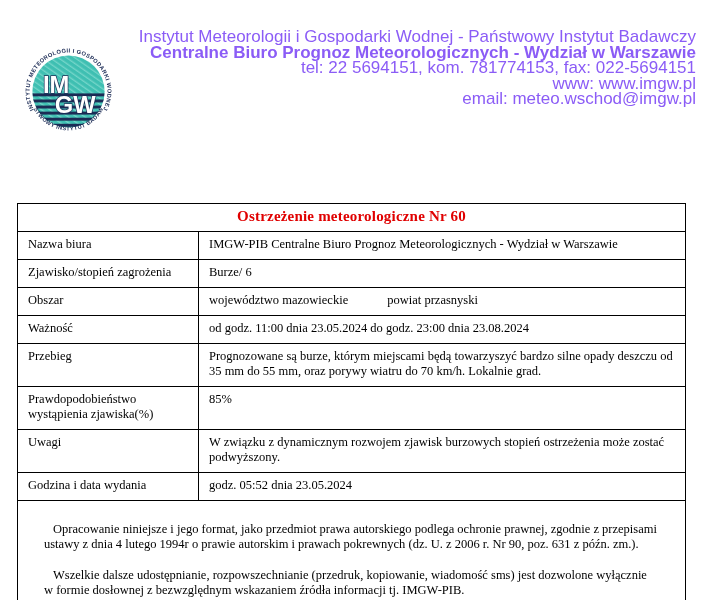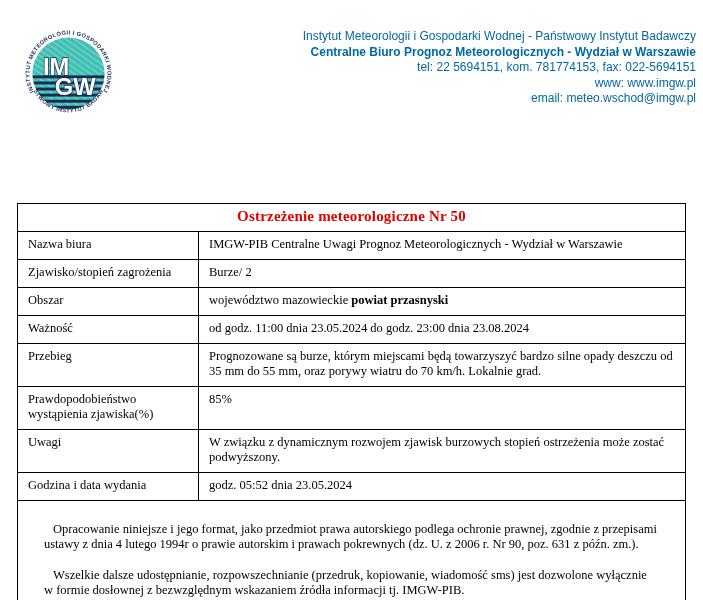--- a/index.html
+++ b/index.html
@@ -4,56 +4,56 @@
 <style>
   html, body { margin:0; padding:0; background:#ffffff; }
   body {
     width:703px; height:600px; overflow:hidden;
     font-family:"Liberation Serif", serif; color:#000;
   }
   .page { position:relative; width:703px; height:600px; background:#fff; }
 
   
   .logo {
-    position:absolute; left:21px; top:26px; width:95px; height:95px;
+    position:absolute; left:21px; top:44px; width:95px; height:95px;
   }
   .logo svg { width:100%; height:100%; }
   .logo .arc-text {
     font-family:"Liberation Sans", sans-serif;
     font-size:6px; font-weight:bold; letter-spacing:0.4px; fill:#1b2b55;
   }
   .logo .monogram {
     font-family:"Liberation Sans", sans-serif;
     font-weight:bold; fill:#ffffff;
     stroke:#1b2b55; stroke-width:1.5px; paint-order:stroke;
   }
   .header-text {
     position:absolute; right:7px; top:29px; text-align:right;
     font-family:"Liberation Sans", sans-serif;
-    font-size:12px; line-height:15.6px; color:#0369a1;
+    font-size:17px; line-height:15.6px; color:#8b5cf6;
   }
   .header-text .bold { font-weight:bold; }
 
   
   table.warning-table {
     position:absolute; left:17px; top:203px; width:669px;
     border-collapse:collapse; table-layout:fixed;
     font-size:12.5px; background:#fff;
   }
   table.warning-table td {
     border:1px solid #000; vertical-align:top;
     padding:5px 10px 7px; line-height:15px;
   }
   col.c1 { width:181px; }
   .label-cell { font-weight:normal; padding-left:8px; }
   .title-cell {
     text-align:center; font-weight:bold; font-size:15px;
     color:#e00000; padding:6px 0 7px; letter-spacing:0.2px;
   }
-  .bold-part { font-weight:bold; }
+  .bold-part { font-weight:normal;margin-left:36px; }
   .footer-cell { padding:5px 8px 7px; }
   .footer-cell p { margin:16px; text-indent:9px; line-height:15px; }
 </style>
 </head>
 <body>
 
 <div class="page">
 
   <div class="logo">
     <svg viewBox="0 0 100 100">
@@ -97,31 +97,31 @@
     <div>email: meteo.wschod@imgw.pl</div>
   </div>
 
   <table class="warning-table">
     <colgroup>
         <col class="c1">
         <col class="c2">
       </colgroup>
     <tbody>
       <tr>
-        <td colspan="2" class="title-cell">Ostrzeżenie meteorologiczne Nr 50</td>
+        <td colspan="2" class="title-cell">Ostrzeżenie meteorologiczne Nr 60</td>
       </tr>
 
       <tr>
         <td class="label-cell">Nazwa biura</td>
-        <td>IMGW-PIB Centralne Uwagi Prognoz Meteorologicznych - Wydział w Warszawie</td>
+        <td>IMGW-PIB Centralne Biuro Prognoz Meteorologicznych - Wydział w Warszawie</td>
       </tr>
 
       <tr>
         <td class="label-cell">Zjawisko/stopień zagrożenia</td>
-        <td>Burze/ 2</td>
+        <td>Burze/ 6</td>
       </tr>
 
       <tr>
         <td class="label-cell">Obszar</td>
         <td><span>województwo mazowieckie </span><span class="bold-part">powiat przasnyski</span></td>
       </tr>
 
       <tr>
         <td class="label-cell">Ważność</td>
         <td>od godz. 11:00 dnia 23.05.2024 do godz. 23:00 dnia 23.08.2024</td>

